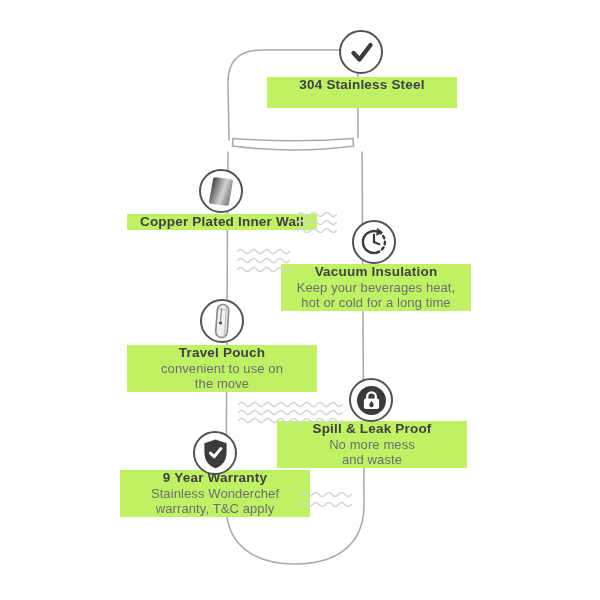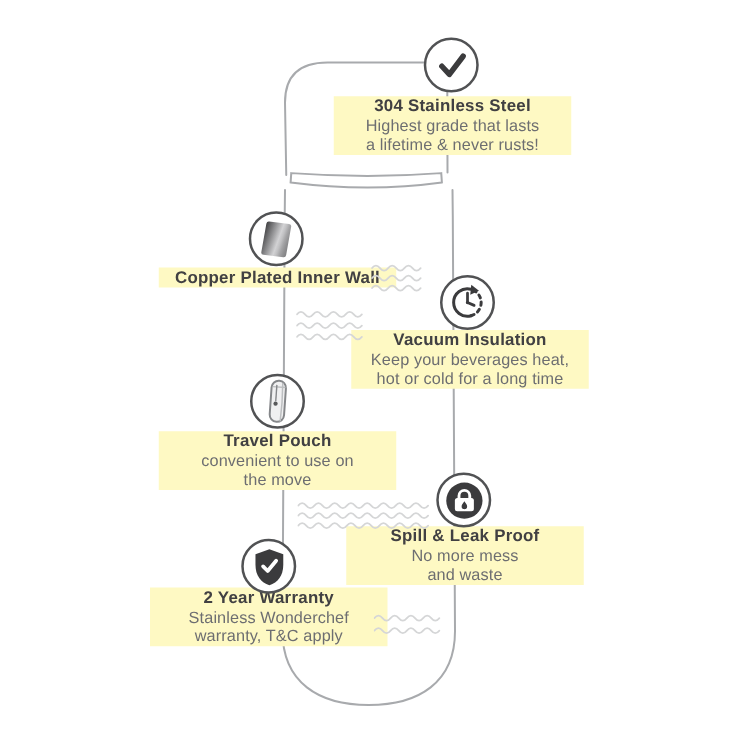--- a/index.html
+++ b/index.html
@@ -9,21 +9,21 @@
   }
   .abs{position:absolute;}
   
   .fcircle{
     position:absolute;width:44px;height:44px;box-sizing:border-box;
     border:2.3px solid #515254;border-radius:50%;background:#ffffff;
     display:flex;align-items:center;justify-content:center;z-index:5;
   }
   
   .callout{
-    position:absolute;width:190px;text-align:center;background:#fef9c3;
+    position:absolute;width:190px;text-align:center;background:#bef264;
     font-size:13px;line-height:15.5px;color:#6d6e71;z-index:2;
     letter-spacing:.1px;
   }
   .callout .ftitle{
     display:block;font-weight:bold;font-size:13.5px;color:#414042;
     letter-spacing:.2px;
   }
   .waves{position:absolute;z-index:3;}
   .copper-swatch{
     width:20px;height:27px;border-radius:2px;
@@ -52,22 +52,21 @@
   <svg class="abs" style="left:0;top:0;z-index:1" width="600" height="600">
     <g fill="none" stroke="#a8aaad" stroke-width="1.6" stroke-linecap="round">
       <path d="M229,140 L228,82 Q228,50 262,50 L348,50 Q357.5,50 357.8,60 L358,138"></path>
       <path d="M233,138.5 Q295,143 353,138.5 L353.5,146 Q295,154 232.5,146 Z"></path>
       <path d="M228,152 C226.5,280 226,410 226,505 C226,546 255,564 295,564 C335,564 364,546 364,505 C364,410 363.5,280 362,152"></path>
     </g>
   </svg>
 
   <div class="callout" style="left:267px;top:77px">
     <span class="ftitle">304 Stainless Steel</span>
-    <span>Highest grade that lasts</span><br>
-    <span>a lifetime &amp; never rusts!</span>
+    <br>
   </div>
 
   <div class="callout" style="left:127px;top:214px">
     <span class="ftitle">Copper Plated Inner Wall</span>
   </div>
 
   <div class="callout" style="left:281px;top:264px">
     <span class="ftitle">Vacuum Insulation</span>
     <span>Keep your beverages heat,</span><br>
     <span>hot or cold for a long time</span>
@@ -79,21 +78,21 @@
     <span>and waste</span>
   </div>
 
   <div class="callout" style="left:127px;top:345px">
     <span class="ftitle">Travel Pouch</span>
     <span>convenient to use on</span><br>
     <span>the move</span>
   </div>
 
   <div class="callout" style="left:120px;top:470px">
-    <span class="ftitle">2 Year Warranty</span>
+    <span class="ftitle">9 Year Warranty</span>
     <span>Stainless Wonderchef</span><br>
     <span>warranty, T&amp;C apply</span>
   </div>
 
   <svg class="waves" style="left:297px;top:210px" width="41" height="26">
     <use href="#w39"></use>
       <use href="#w39" y="8"></use>
       <use href="#w39" y="16"></use>
   </svg>
   <svg class="waves" style="left:237px;top:247px" width="54" height="30">

